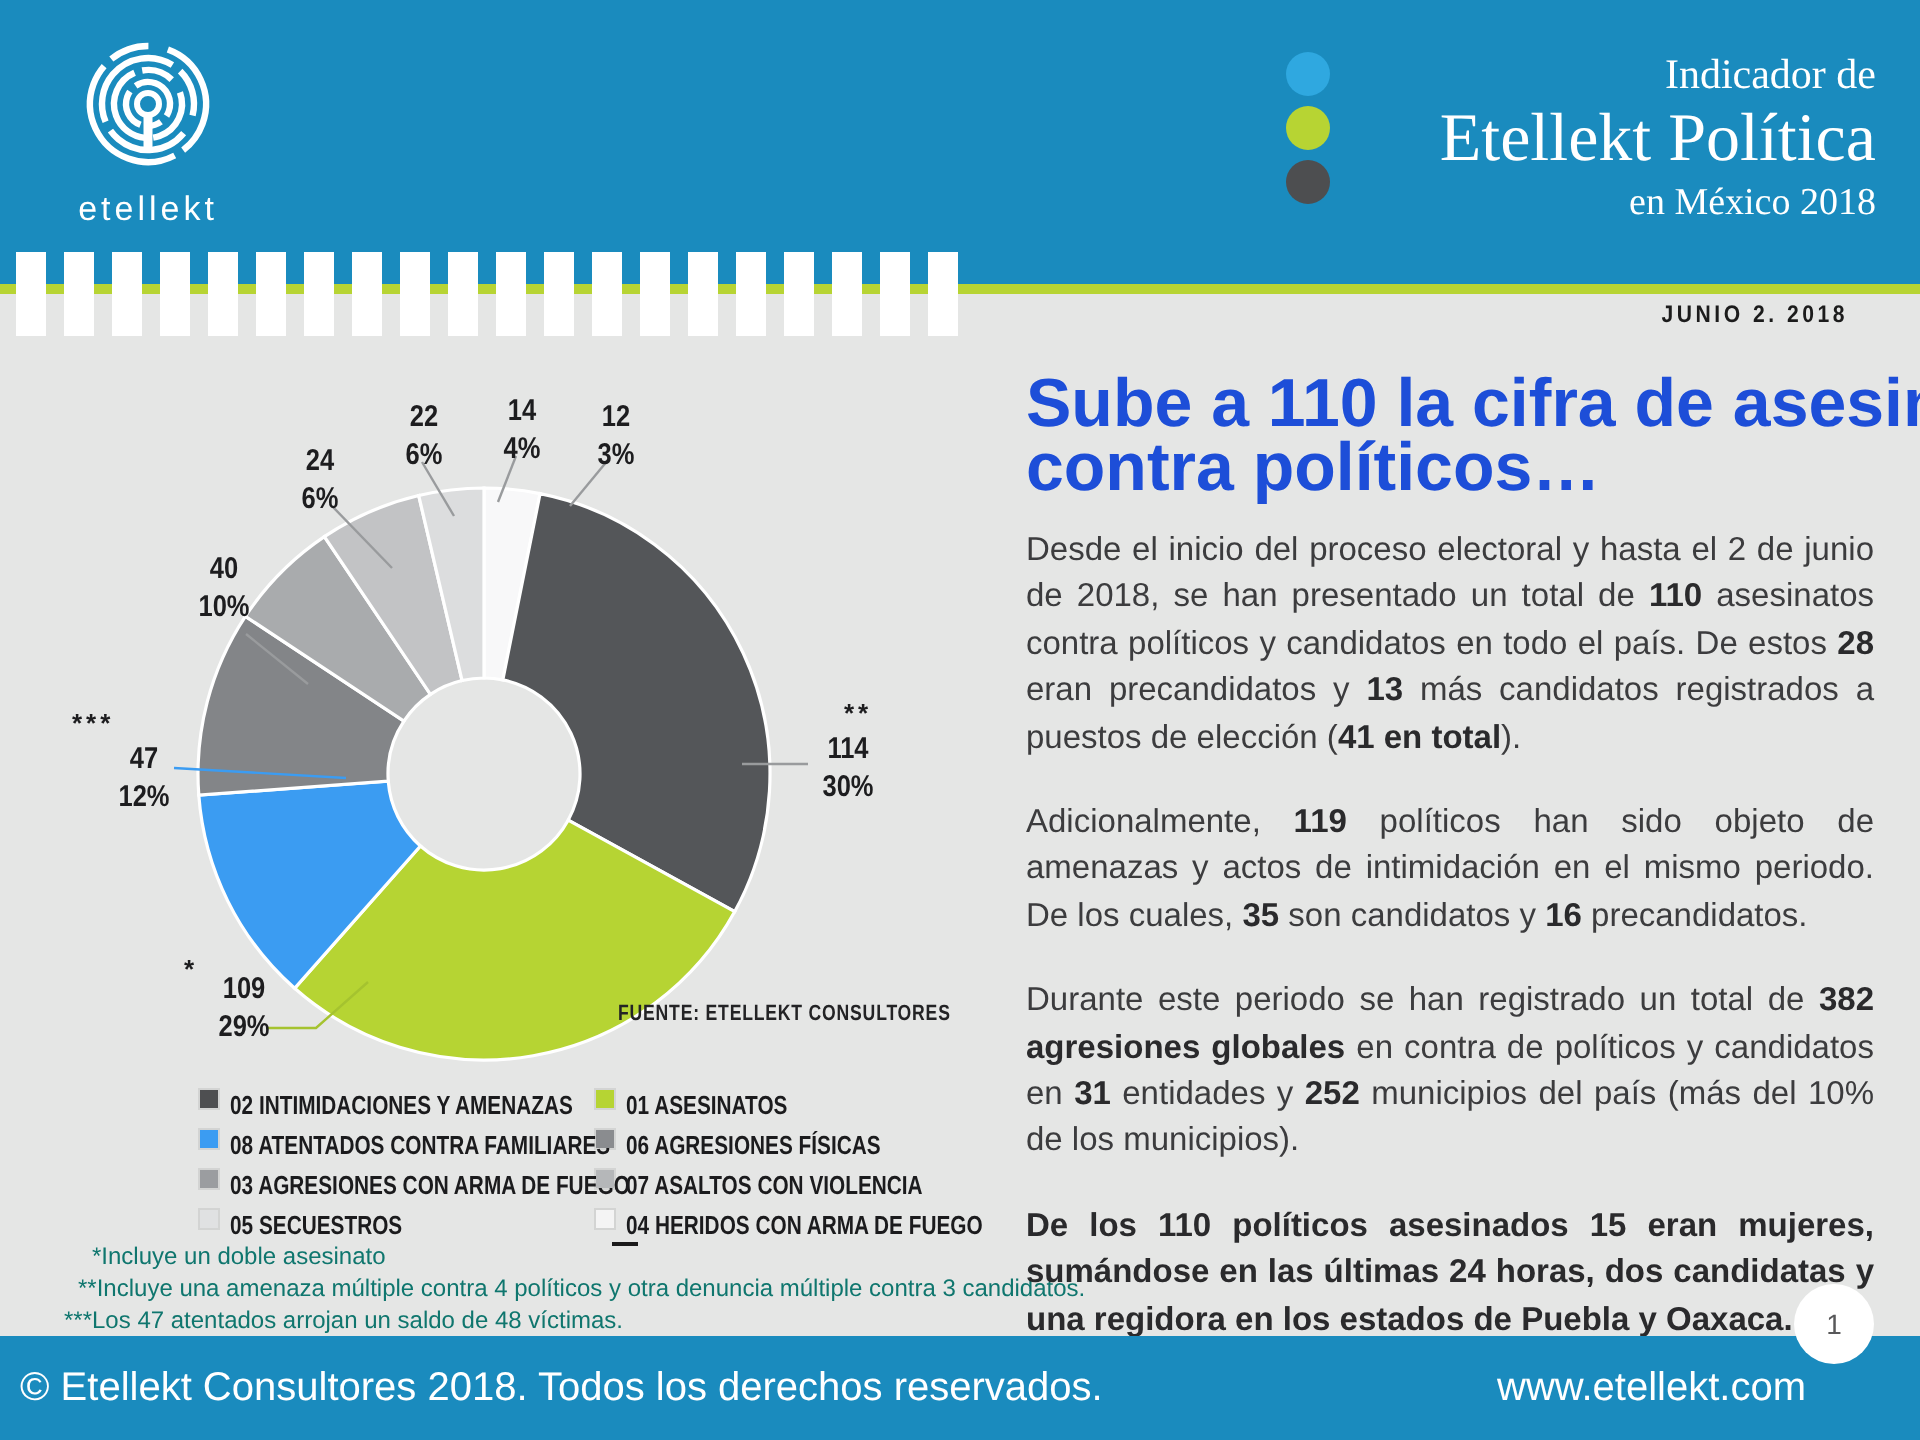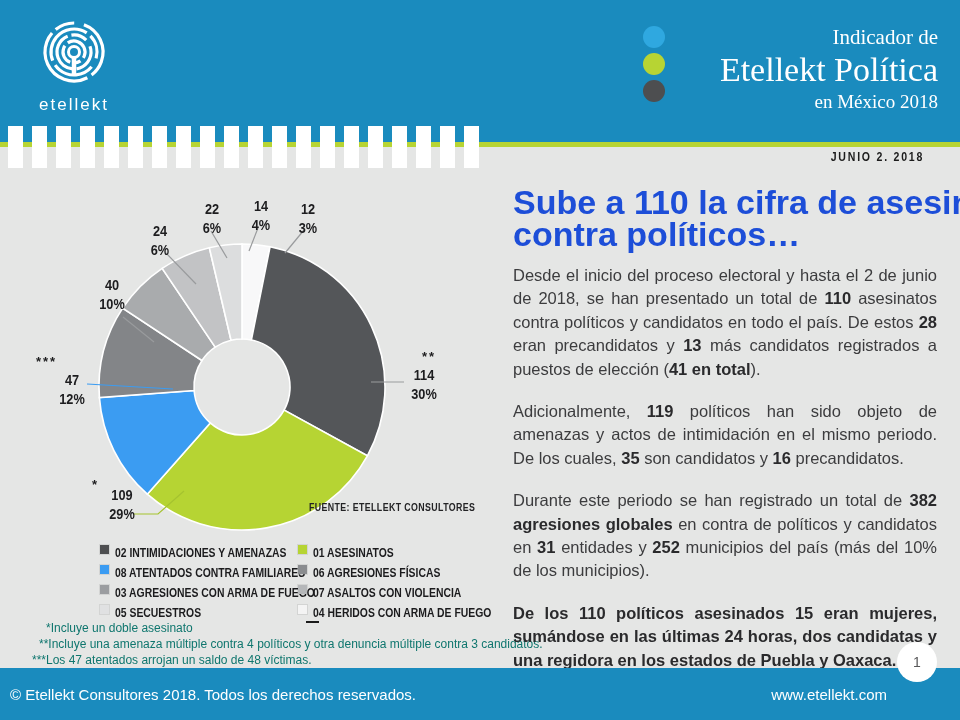--- a/index.html
+++ b/index.html
@@ -43,22 +43,22 @@
   .article { left:513px; top:186px; width:424px; }
   .headline { color:#1d4ed8; font-size:34px; font-weight:bold; line-height:32px; white-space:nowrap; }
   .article p { margin:0 0 19px 0; font-size:16.5px; line-height:23.4px; color:#3C3C3E;
                text-align:justify; }
   .article p.lead { margin-top:14px; }
   .article p .b { font-weight:bold; color:#2A2A2C; }
   .article p.allbold { font-weight:bold; color:#1F1F21; }
 
   
   .footer { left:0; top:668px; width:960px; height:52px; background:#1A8BBE; color:#fff;
-            display:flex; align-items:center; justify-content:space-between; padding:0 73px 0 10px;
-            font-size:15px; }
+            display:flex; align-items:center; justify-content:space-between; padding:0 57px 0 10px;
+            font-size:20px; }
   .badge { left:897px; top:642px; width:40px; height:40px; border-radius:50%; background:#fff;
            color:#58585A; font-size:14px; display:flex; align-items:center; justify-content:center; z-index:10; }
 </style>
 </head>
 <body>
 
 <div class="abs header"></div>
 <div class="abs green-stripe"></div>
 <div class="abs bars"></div>
 

